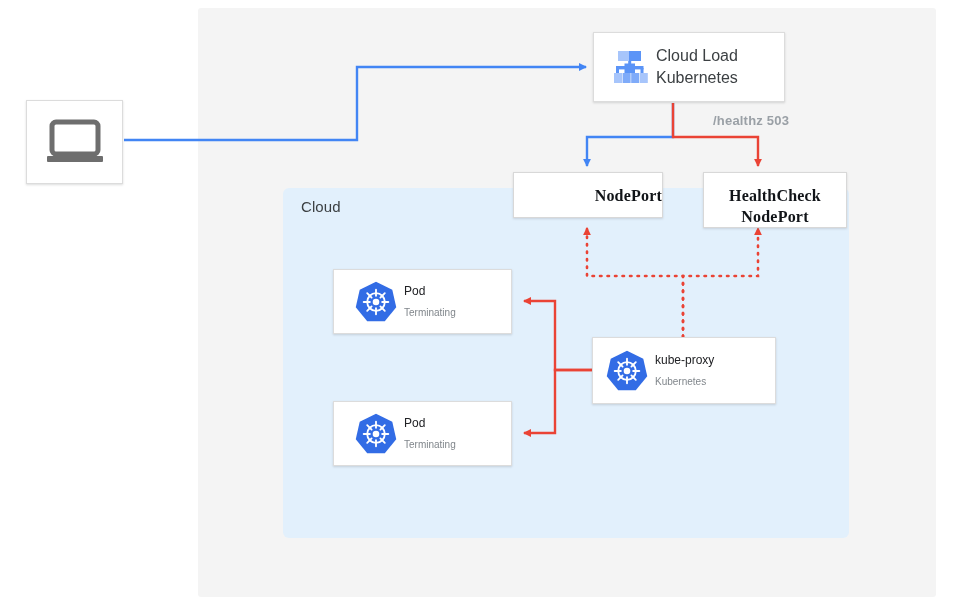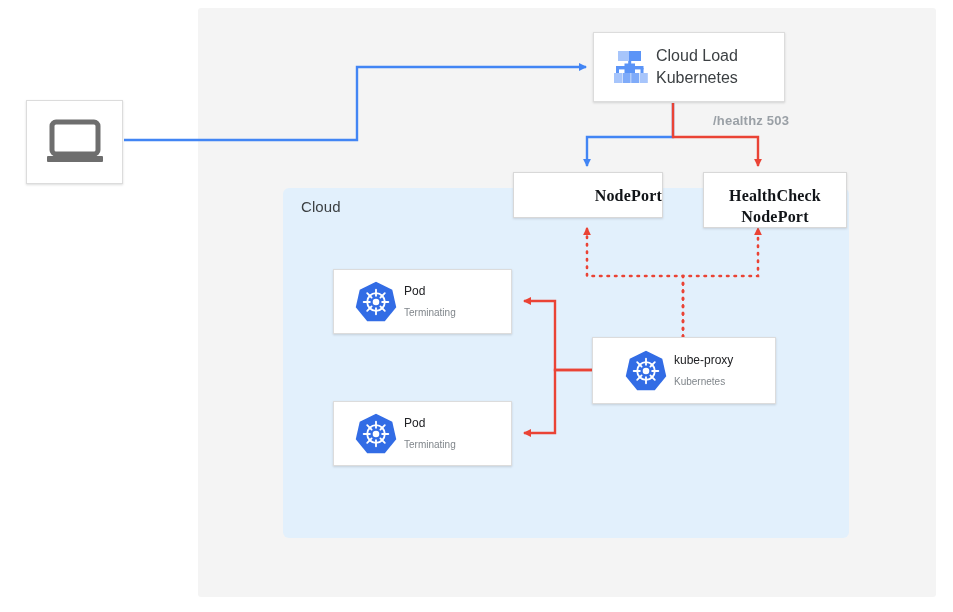--- a/index.html
+++ b/index.html
@@ -242,21 +242,21 @@
         </svg>
       </span>
       <span class="card-text">
         <span class="title-dark">Pod</span>
         <span class="subtitle">Terminating</span>
       </span>
     </div>
   </div>
 
   <div class="card" style="left:592px; top:337px; width:184px; height:67px;">
-    <div class="card-inner" style="padding-left:25px;">
+    <div class="card-inner" style="padding-left:6px;">
       <span class="icon-wrap" style="width:56px;">
         <svg width="44" height="44" viewBox="0 0 100 100">
           <polygon points="50,4 87,22 96,62 70,94 30,94 4,62 13,22" fill="#326CE5"></polygon>
           <g fill="none" stroke="#ffffff" stroke-width="4.2" stroke-linecap="round">
             <circle cx="50" cy="50" r="20"></circle>
             <circle cx="50" cy="50" r="7.5" fill="#ffffff" stroke="none"></circle>
             <line x1="50" y1="22" x2="50" y2="36"></line>
             <line x1="50" y1="64" x2="50" y2="78"></line>
             <line x1="22" y1="50" x2="36" y2="50"></line>
             <line x1="64" y1="50" x2="78" y2="50"></line>

